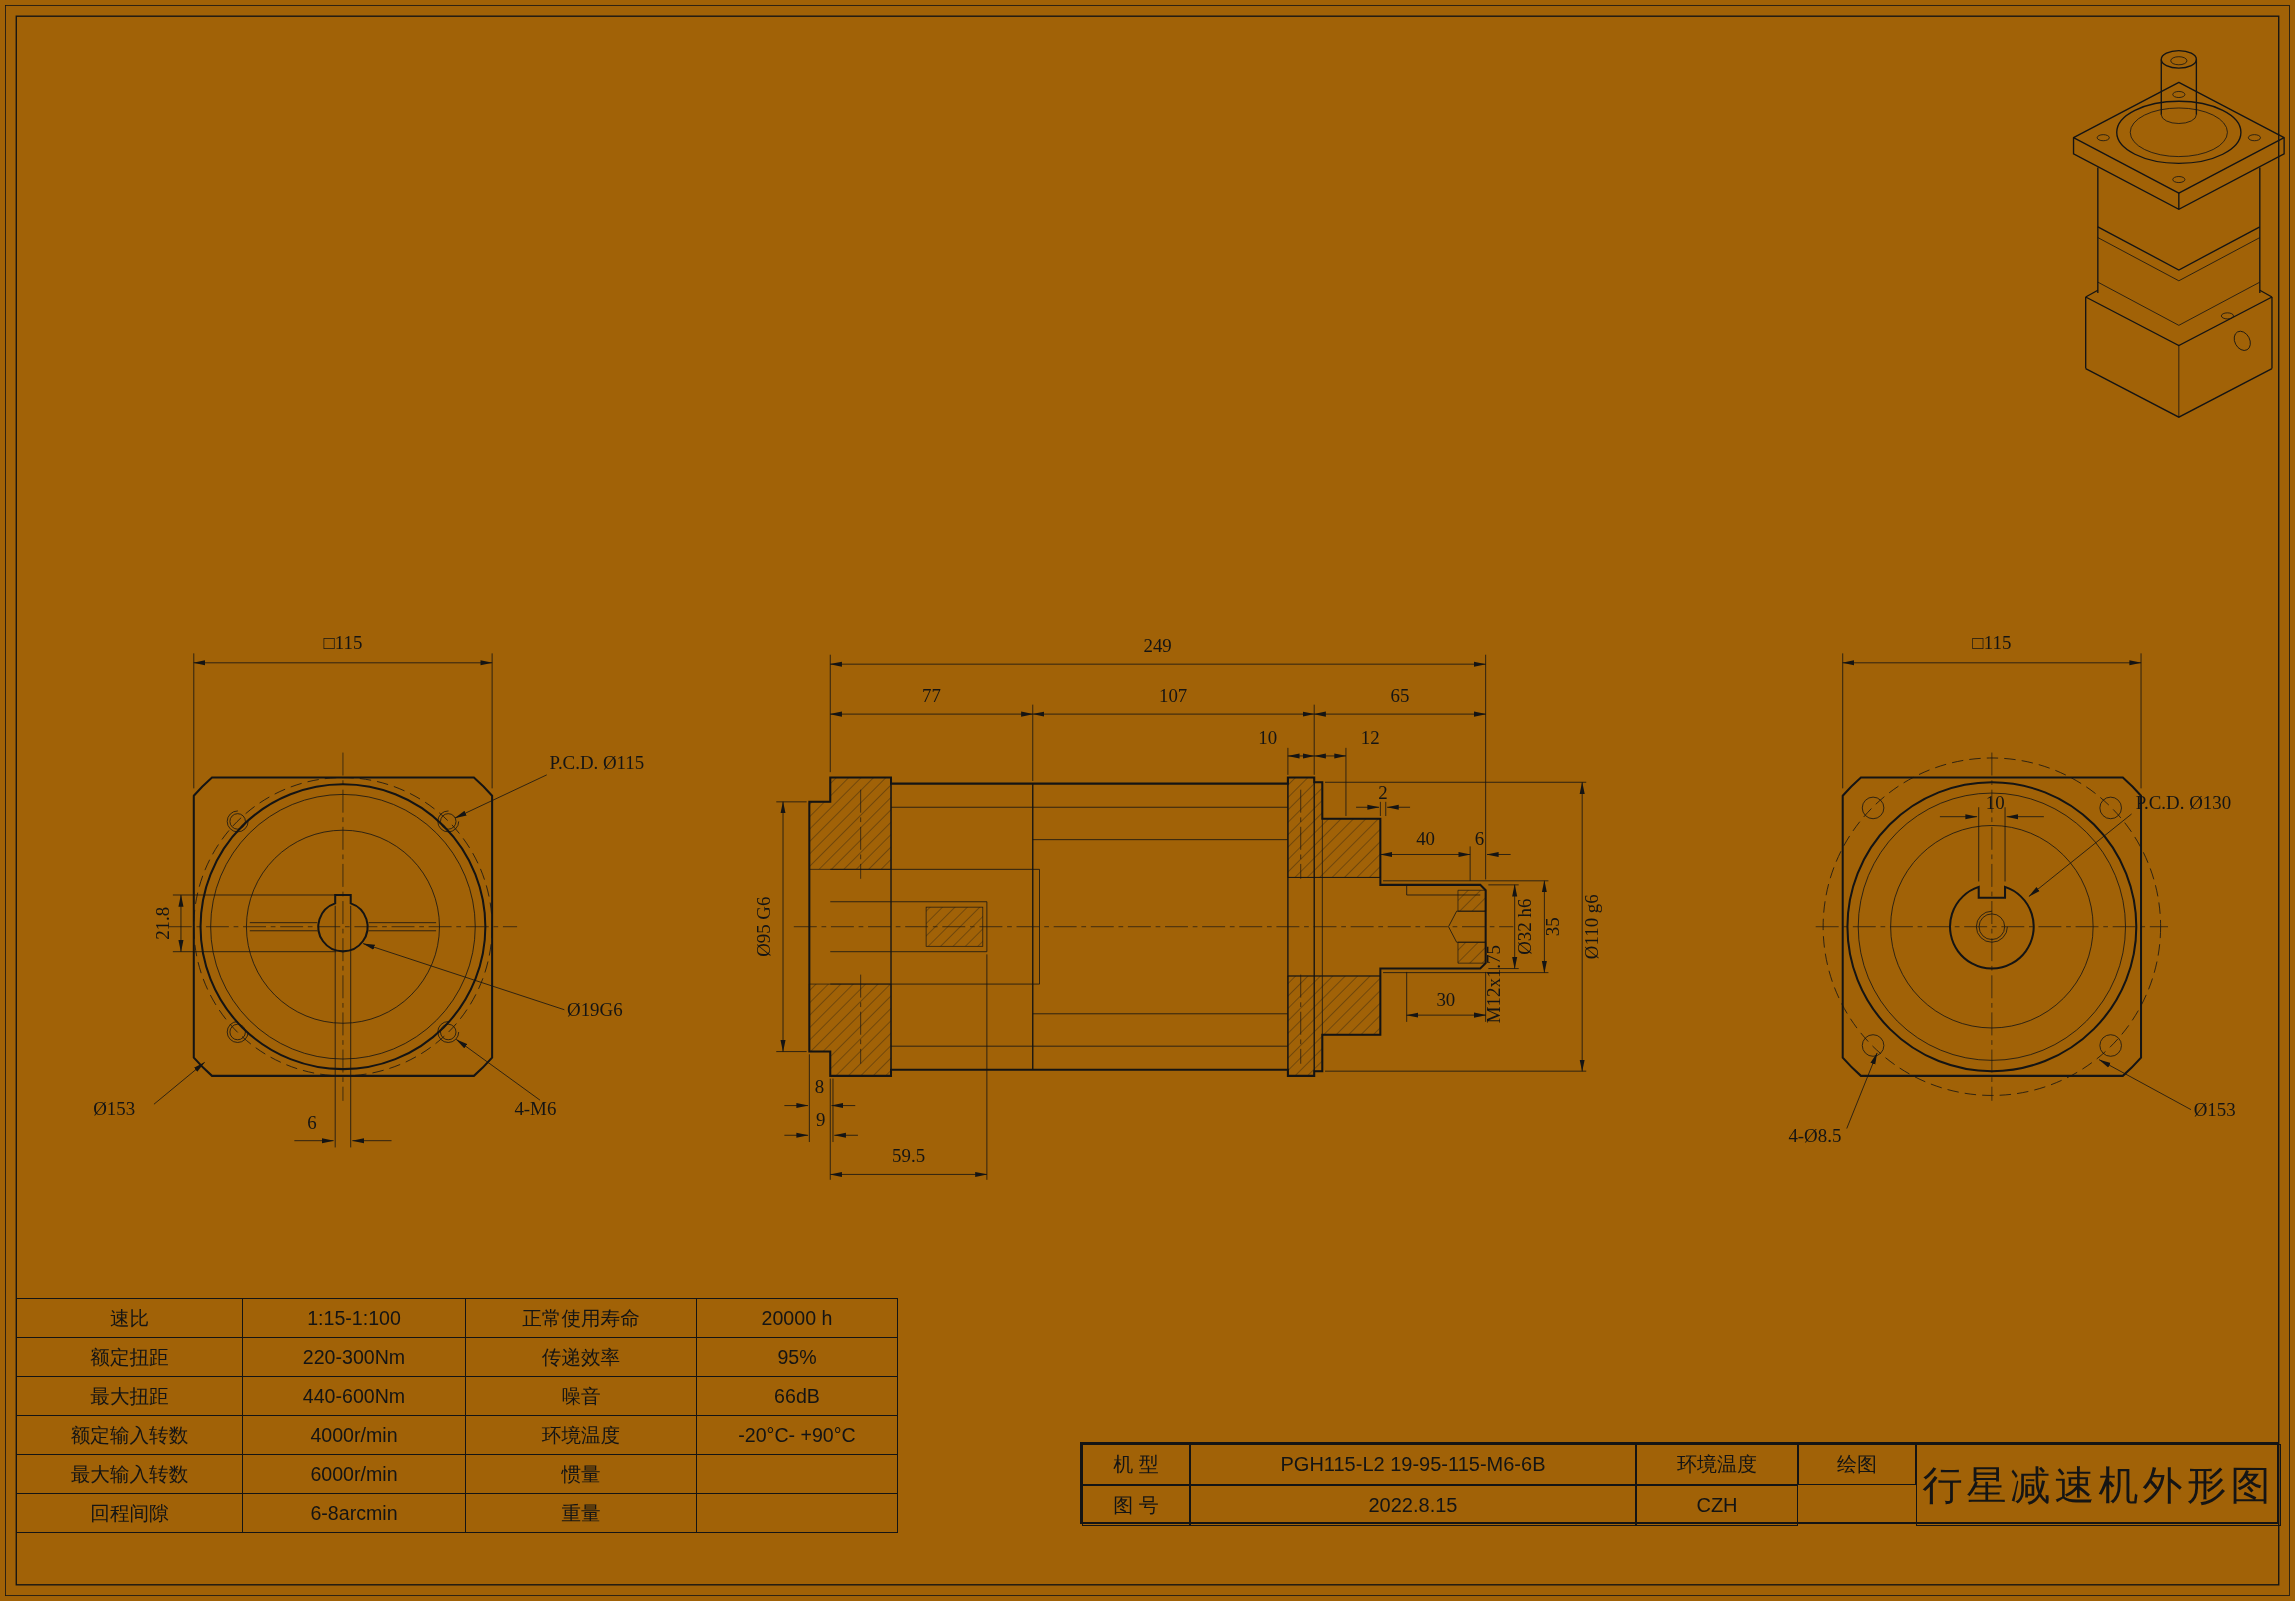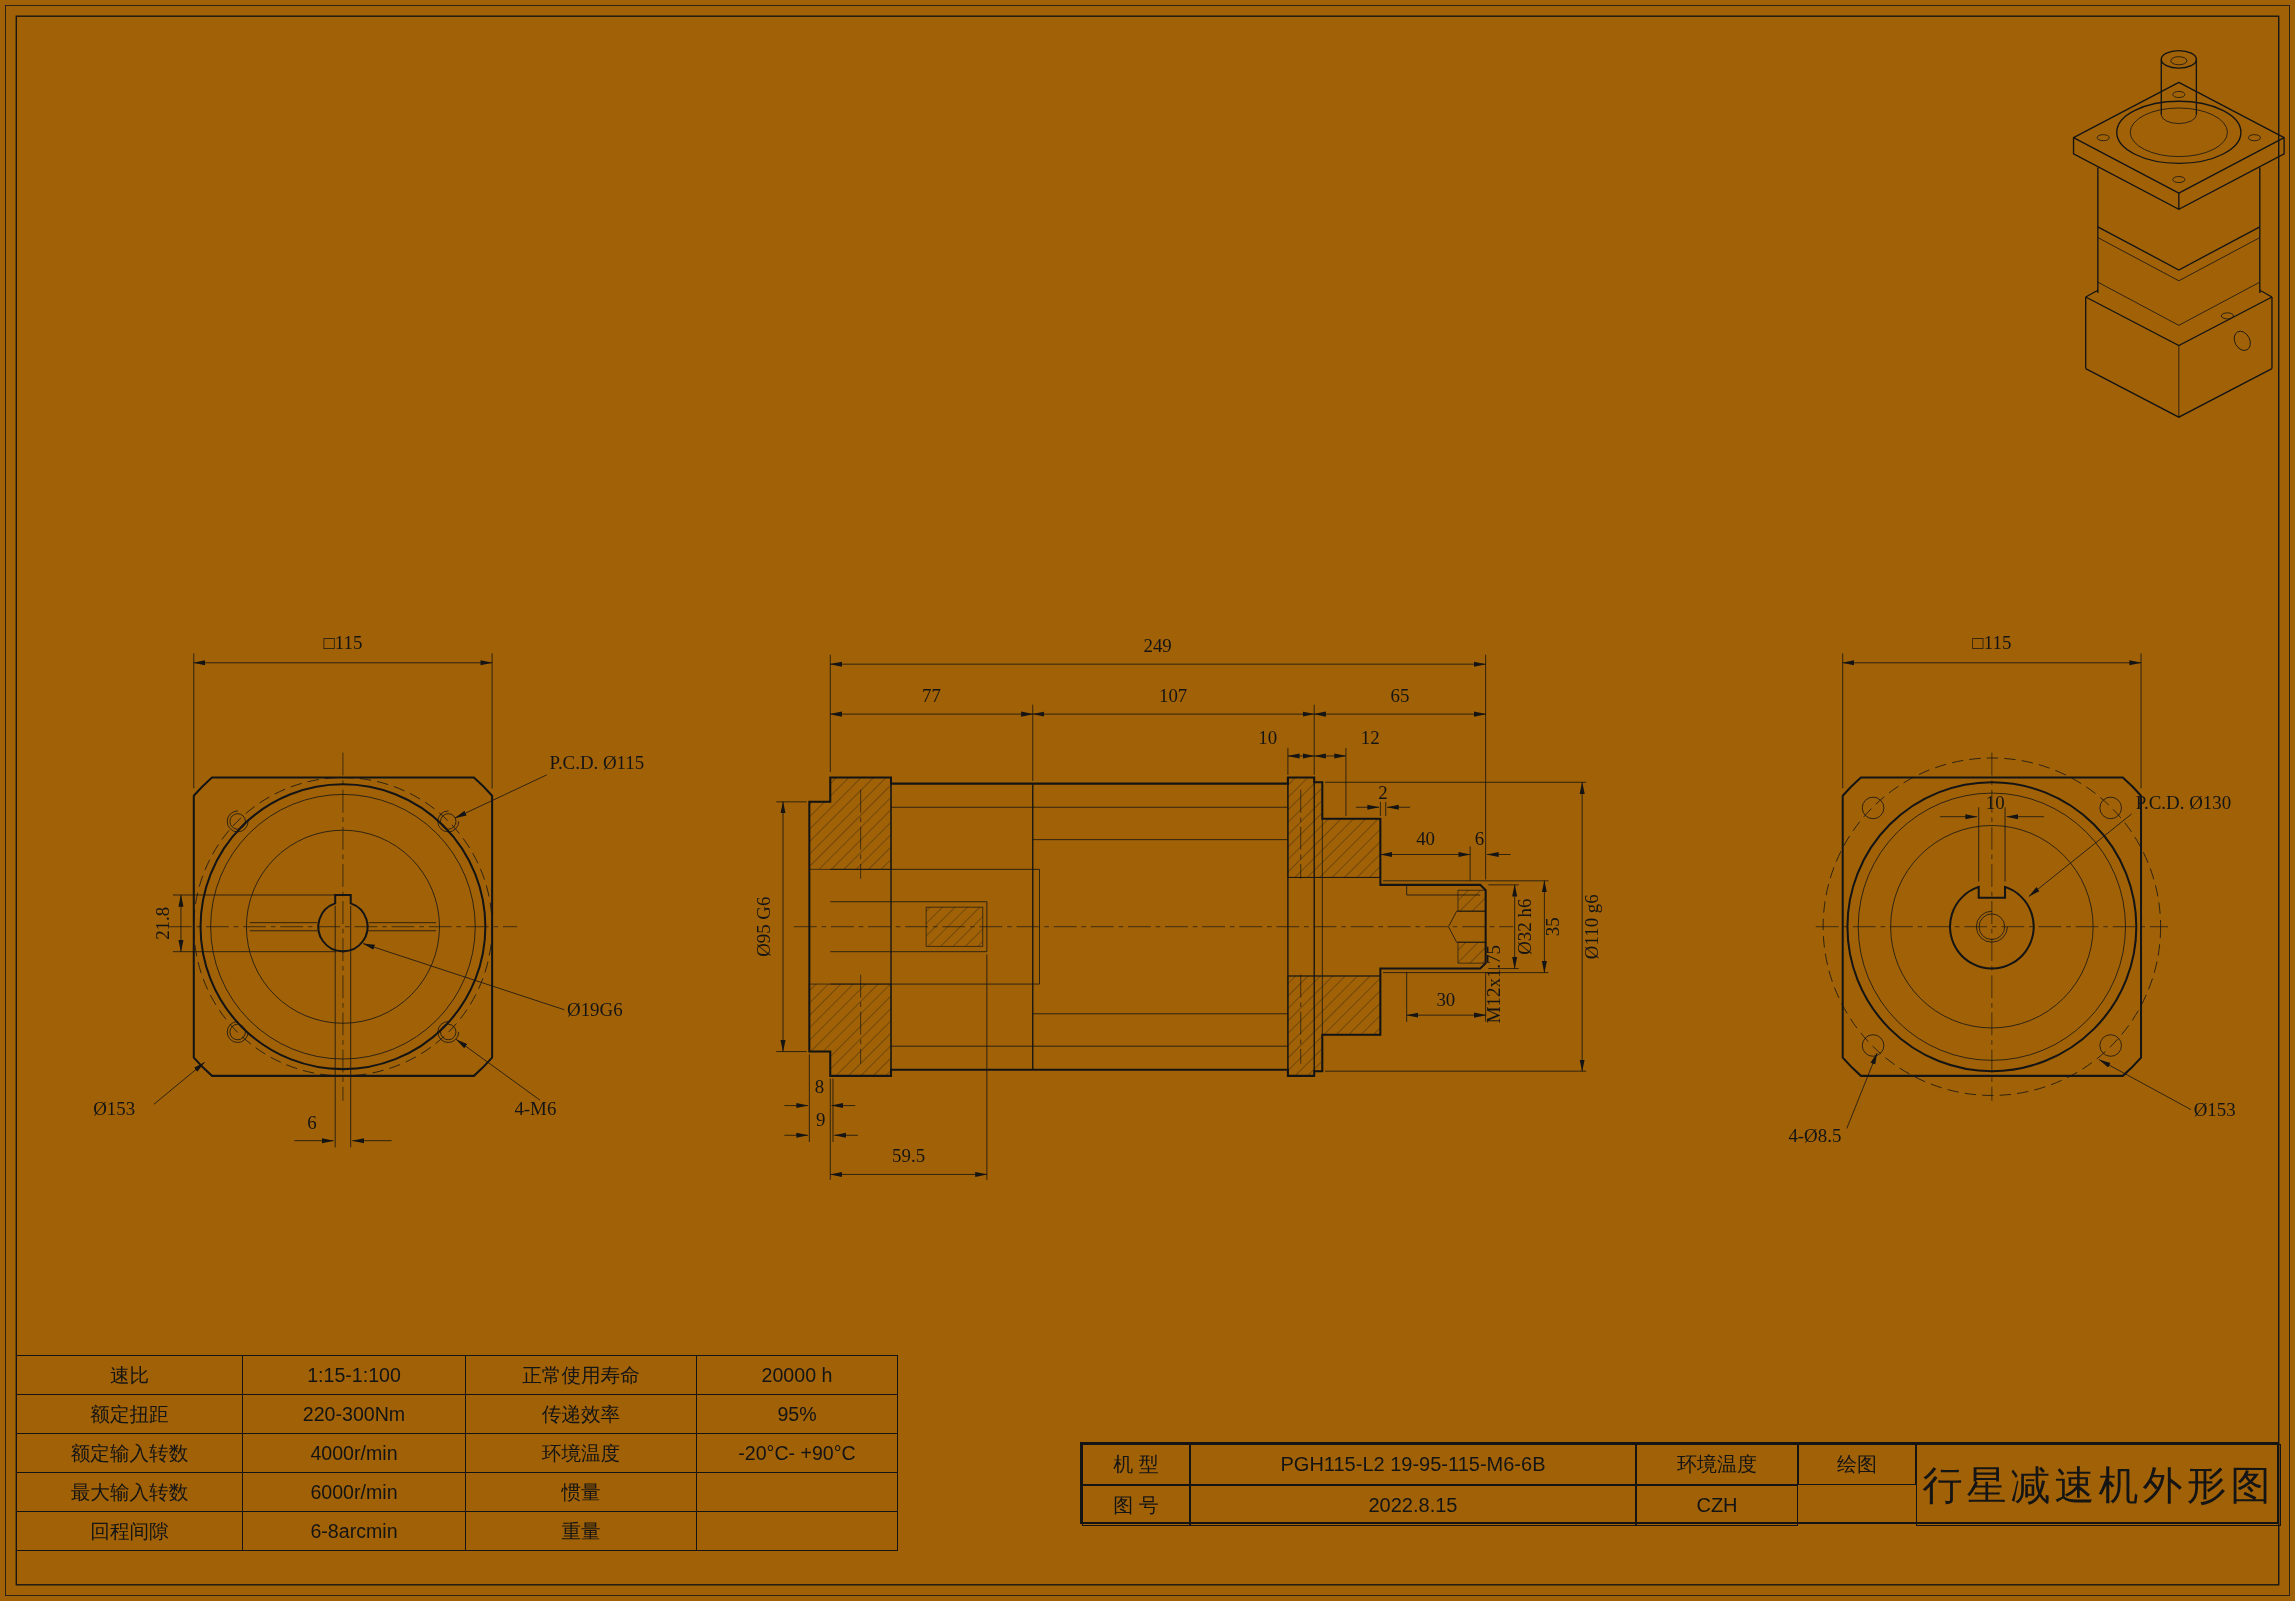--- a/index.html
+++ b/index.html
@@ -6,21 +6,21 @@
   .page{position:relative;width:2295px;height:1601px;background:#a16207;
         font-family:"Liberation Sans",sans-serif;color:#141414;overflow:hidden;}
   svg.drawing{position:absolute;left:0;top:0;}
   .thick{fill:none;stroke:#141414;stroke-width:3;}
   .med{fill:none;stroke:#141414;stroke-width:2;}
   .thin{fill:none;stroke:#141414;stroke-width:1.2;}
   .center{fill:none;stroke:#141414;stroke-width:1;stroke-dasharray:34 7 7 7;}
   .dashc{fill:none;stroke:#141414;stroke-width:1.2;stroke-dasharray:17 9;}
   .hatchfill{fill:url(#hat);stroke:#141414;stroke-width:1;}
   text.d{font-family:"Liberation Serif",serif;font-size:28px;fill:#141414;}
-  .spec-table{position:absolute;left:16px;top:1355px;width:881px;border-collapse:collapse;table-layout:fixed;border-radius:9px;}
+  .spec-table{position:absolute;left:16px;top:1298px;width:881px;border-collapse:collapse;table-layout:fixed;border-radius:9px;}
   .spec-table td{border:1.4px solid #141414;text-align:center;vertical-align:middle;
                  font-size:19.6px;padding:0;height:38px;overflow:hidden;}
   .title-block{position:absolute;left:1080px;top:1442px;width:1199px;height:82px;
                display:grid;grid-template-columns:108px 446px 162px 118px 365px;
                grid-template-rows:41px 41px;border:2px solid #141414;box-sizing:border-box;}
   .tb-cell{border:1px solid #141414;display:flex;align-items:center;justify-content:center;
            font-size:20px;white-space:nowrap;overflow:hidden;}
   .tb-title{grid-column:5;grid-row:1/3;font-size:40px;letter-spacing:4px;}
 </style>
 </head>
@@ -304,20 +304,26 @@
     <td>正常使用寿命</td>
     <td>20000 h</td>
   </tr>
   <tr>
     <td>额定扭距</td>
     <td>220-300Nm</td>
     <td>传递效率</td>
     <td>95%</td>
   </tr>
   <tr>
+    <td>最大扭距</td>
+    <td>440-600Nm</td>
+    <td>噪音</td>
+    <td>66dB</td>
+  </tr>
+  <tr>
     <td>额定输入转数</td>
     <td>4000r/min</td>
     <td>环境温度</td>
     <td>-20°C- +90°C</td>
   </tr>
   <tr>
     <td>最大输入转数</td>
     <td>6000r/min</td>
     <td>惯量</td>
     <td></td>

